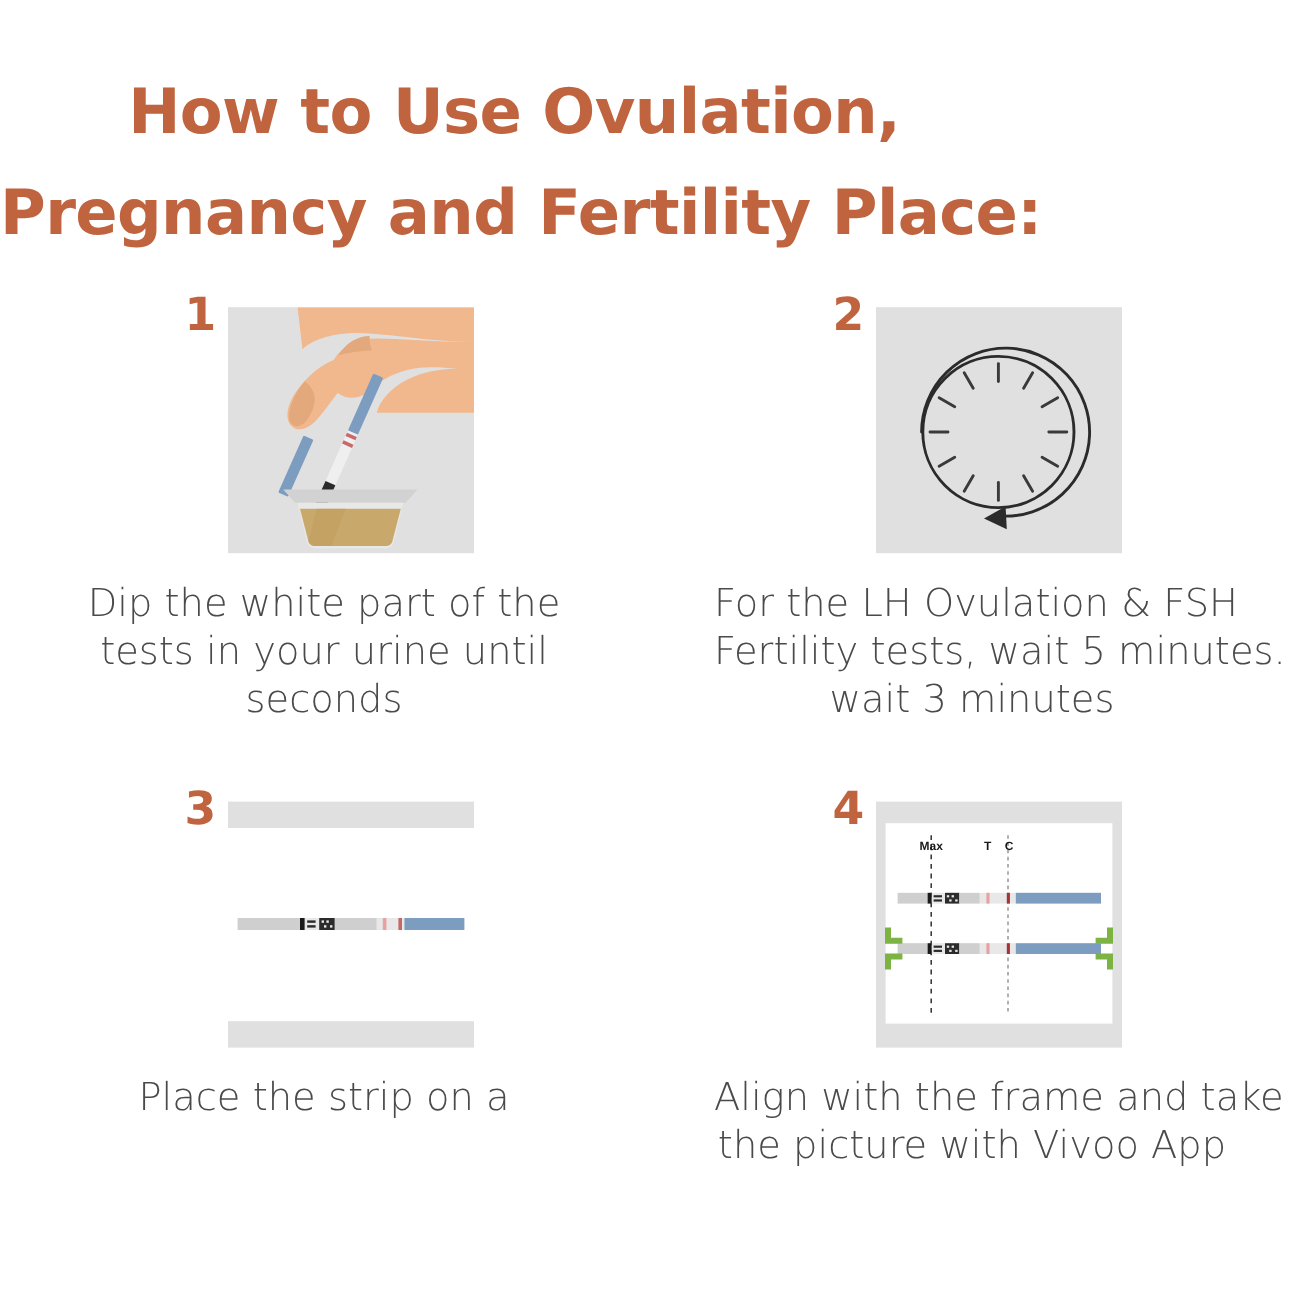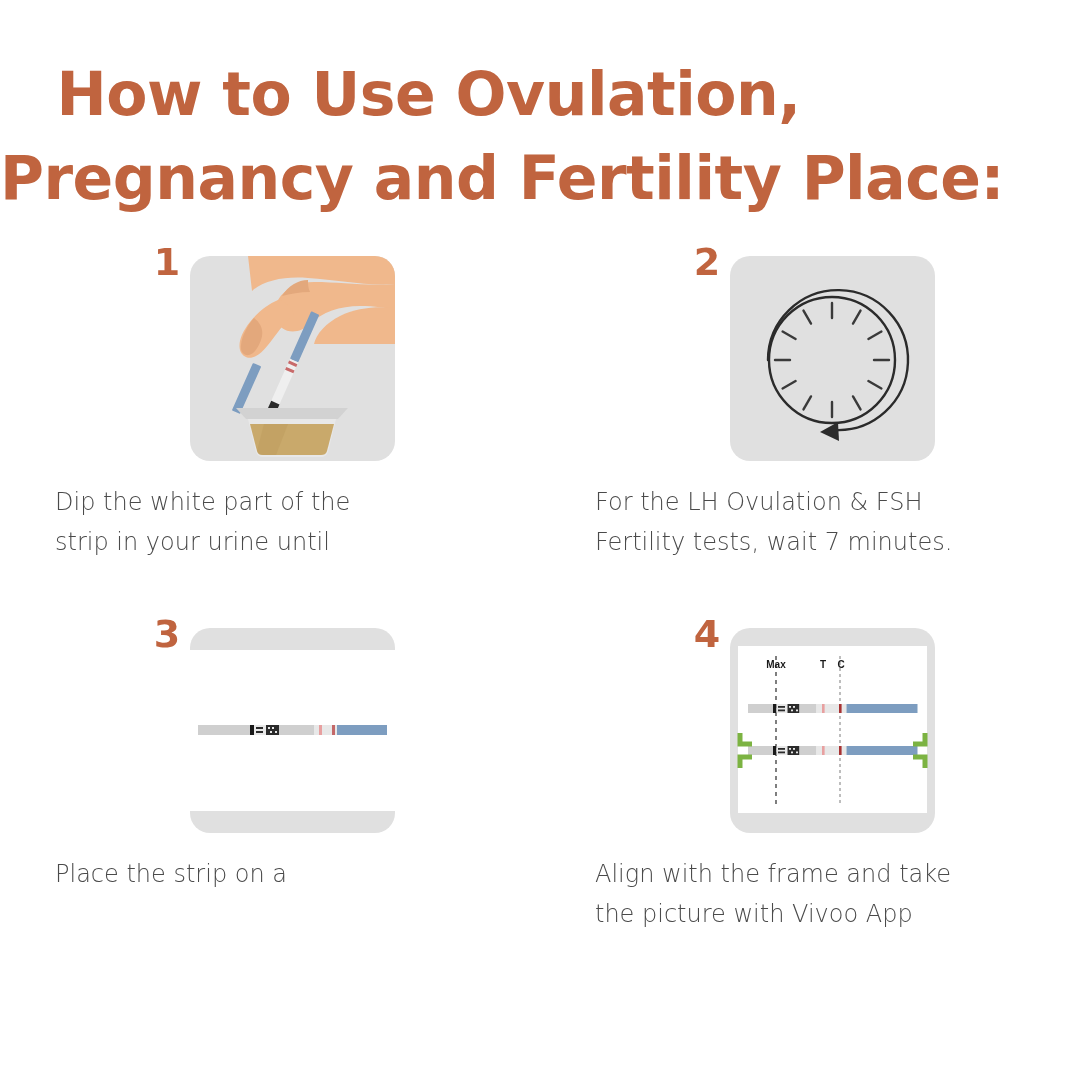--- a/index.html
+++ b/index.html
@@ -22,21 +22,21 @@
   
   .title {
     position: absolute;
     top: 52px;
     left: 0;
     width: 857px;
     text-align: center;
     color: #C0643F;
     font-family: "DejaVu Sans", sans-serif;
     font-weight: bold;
-    font-size: 60px;
+    font-size: 52px;
     line-height: 84px;
     letter-spacing: -0.5px;
   }
   .title-line { display: block; white-space: nowrap; }
 
   
   .grid {
     position: absolute;
     top: 248px;
     left: 0;
@@ -70,31 +70,32 @@
     line-height: 44px;
   }
 
   .panel {
     position: absolute;
     left: 45px;
     top: 8px;
     width: 205px;
     height: 205px;
     background: #E0E0E0;
-    border-radius: 20px;
+    border-radius: 0;
     overflow: hidden;
   }
 
   .caption {
     width: 430px;
     margin-top: 22px;
+    text-align: center;
     color: #4A4A4A;
     font-family: "DejaVu Sans", sans-serif;
     font-weight: 300;
-    font-size: 24px;
+    font-size: 32px;
     line-height: 40px;
   }
   .caption-line { display: block; white-space: nowrap; }
 
   .row-2 { margin-top: 58px; }
   .row-2 .caption { }
 
   svg { display: block; }
 </style>
 </head>
@@ -144,21 +145,22 @@
                 <path d="M46 152 L158 152 L148 163 L56 163 Z" fill="#D2D2D2"></path>
                 <path d="M58 163 L146 163 L138 196 C137 199, 134 201, 131 201 L73 201 C70 201, 67 199, 66 196 Z" fill="#E8E8E8"></path>
                 <path d="M60 168 L144 168 L137 195 C136 198, 134 199, 131 199 L73 199 C70 199, 68 198, 67 195 Z" fill="#C9A96B"></path>
                 <path d="M74 168 L98 168 L86 199 L73 199 C70 199, 68 198, 67 195 Z" fill="#BD9C5E" opacity="0.55"></path>
               </g>
             </svg>
           </div>
         </div>
         <div class="caption">
           <span class="caption-line">Dip the white part of the</span>
-          <span class="caption-line">strip in your urine until</span>
+          <span class="caption-line">tests in your urine until</span>
+          <span class="caption-line">seconds</span>
         </div>
       </div>
 
       <div class="step">
         <div class="step-head">
           <div class="step-number">2</div>
           <div class="panel">
             <svg width="205" height="205" viewBox="0 0 205 205">
 
               <circle cx="102" cy="104" r="63" fill="none" stroke="#2B2B2B" stroke-width="2.4"></circle>
@@ -178,21 +180,22 @@
                 <line x1="73.5" y1="54.6" x2="81" y2="67.6"></line>
               </g>
 
               <path d="M38 104 A 70 70 0 1 1 104 174" fill="none" stroke="#2B2B2B" stroke-width="2.4" stroke-linecap="round"></path>
               <polygon points="108,166 90,176 109,185" fill="#2B2B2B"></polygon>
             </svg>
           </div>
         </div>
         <div class="caption">
           <span class="caption-line">For the LH Ovulation &amp; FSH</span>
-          <span class="caption-line">Fertility tests, wait 7 minutes.</span>
+          <span class="caption-line">Fertility tests, wait 5 minutes.</span>
+          <span class="caption-line">wait 3 minutes</span>
         </div>
       </div>
 
     </div>
 
     <div class="row row-2">
 
       <div class="step">
         <div class="step-head">
           <div class="step-number">3</div>

